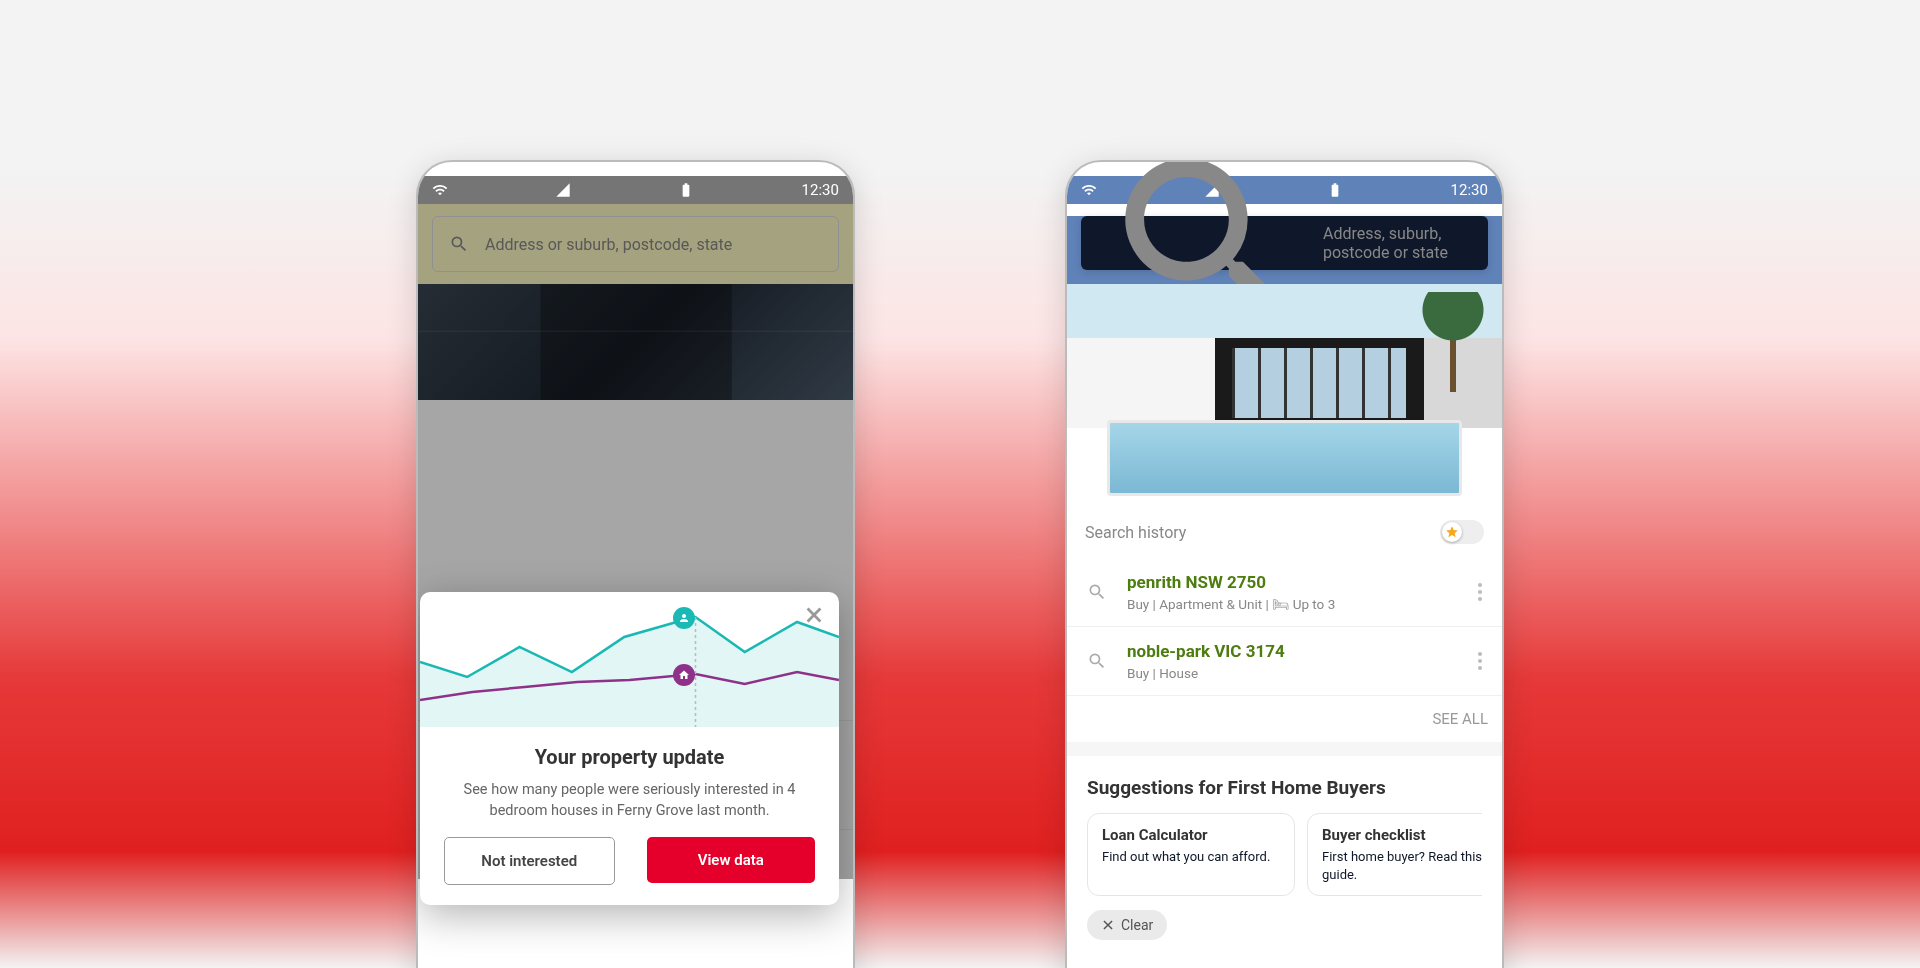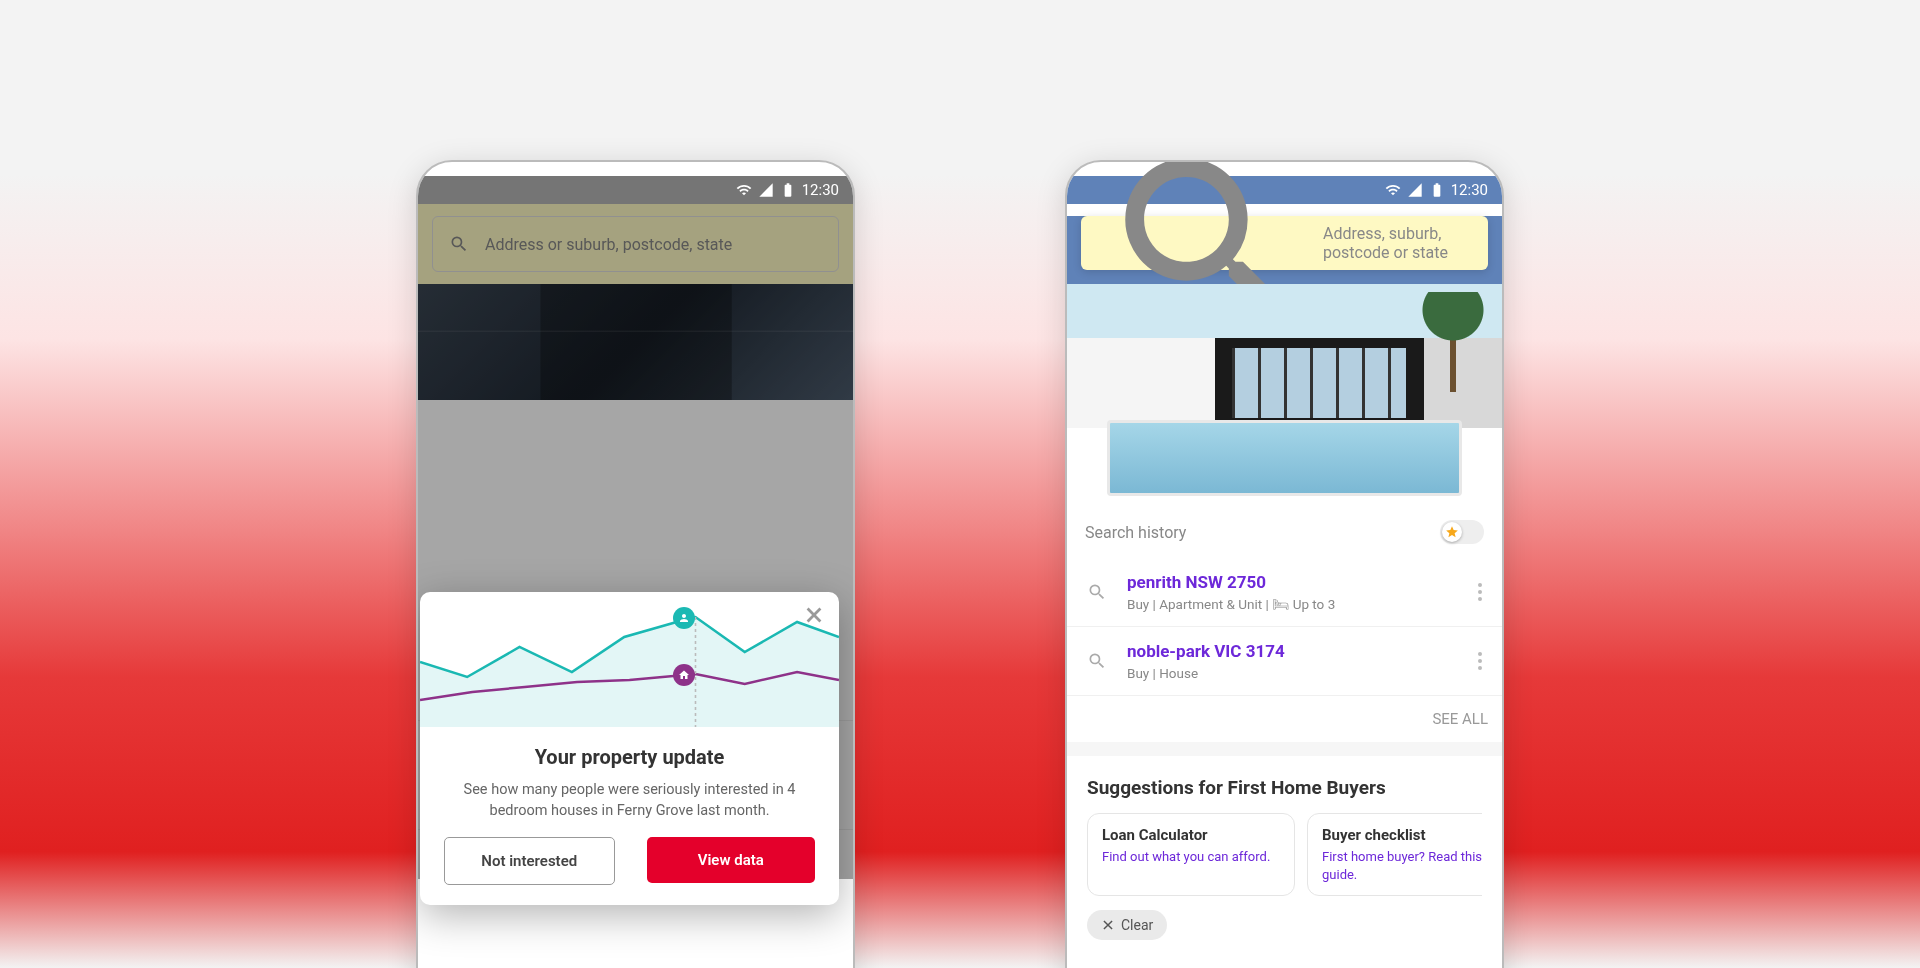--- a/index.html
+++ b/index.html
@@ -1,18 +1,18 @@
 <!DOCTYPE html>
 <html><head>
 <meta charset="utf-8">
 <style>
 body{margin:0;font-family:-apple-system,BlinkMacSystemFont,'Segoe UI',Roboto,sans-serif;width:1920px;height:968px;background:linear-gradient(180deg,#f3f3f3 0%,#f3f3f3 18%,#fde4e4 35%,#f08484 55%,#e63939 70%,#e02020 88%,#f3f3f3 100%);overflow:hidden}
 .stage{display:flex;justify-content:center;gap:210px;padding-top:160px}
 .phone{width:435px;height:850px;background:#fff;border-radius:36px;border:2px solid #bbb;box-shadow:0 6px 30px rgba(0,0,0,.15);overflow:hidden;position:relative}
-.statusbar{height:28px;background:#757575;display:flex;justify-content:flex-end;align-items:center;padding:0 14px;gap:6px;color:#fff;font-size:15px;margin-top:14px}
+.statusbar{height:28px;background:#757575;display:flex;justify-content:space-between;align-items:center;padding:0 14px;gap:6px;color:#fff;font-size:15px;margin-top:14px}
 .statusbar.blue{background:#5f82b8}
 .statusbar svg{width:16px;height:16px;fill:#fff}
 .screen{position:relative}
 .bg-dim{position:relative}
 .scrim{position:absolute;inset:0;background:rgba(0,0,0,.35);z-index:2}
 
 
 .sbar-wrap{padding:12px 14px;background:#fef9c3}
 .sbar{border:1px solid #ddd;border-radius:6px;height:54px;display:flex;align-items:center;padding:0 16px;gap:16px;color:#888}
 .sbar svg{width:20px;height:20px;fill:#888}
@@ -46,47 +46,47 @@
 .m2{background:#8e3289;top:72px;left:253px}
 .mbody{padding:18px 24px 20px;text-align:center}
 .mtitle{font-size:20px;font-weight:700;color:#333;margin-bottom:10px}
 .mtext{font-size:14.5px;color:#666;line-height:1.45}
 .mbtns{display:flex;gap:32px;margin-top:16px}
 .btn{flex:1;height:46px;border-radius:5px;font-size:15px;font-weight:600;display:flex;align-items:center;justify-content:center}
 .btn-outline{border:1.5px solid #999;color:#444;background:#fff}
 .btn-primary{background:#e4002b;color:#fff}
 
 
-.rbar{margin:12px 14px;background:#fef9c3;border-radius:6px;height:54px;display:flex;align-items:center;padding:0 16px;gap:0;color:#888;box-shadow:0 2px 8px rgba(0,0,0,.15)}
+.rbar{margin:12px 14px;background:#0f172a;border-radius:6px;height:54px;display:flex;align-items:center;padding:0 16px;gap:0;color:#888;box-shadow:0 2px 8px rgba(0,0,0,.15)}
 .bluebar{background:#5f82b8;padding-bottom:2px}
 
 .hero2{height:222px;position:relative;overflow:hidden}
 .house{position:absolute;inset:0;background:linear-gradient(180deg,#cfe8f2 0%,#cfe8f2 28%,#fff 28%,#fff 100%)}
 .bldg{position:absolute;left:0;right:0;top:54px;height:90px;background:linear-gradient(90deg,#f5f5f5 0%,#f5f5f5 34%,#1a1a1a 34%,#1a1a1a 82%,#d8d8d8 82%)}
 .bldg::before{content:'';position:absolute;left:38%;top:10px;width:40%;height:70px;background:repeating-linear-gradient(90deg,#333 0 3px,#b4cfe0 3px 26px)}
 .palm{position:absolute;right:14px;top:8px;width:70px;height:100px;background:radial-gradient(circle at 50% 18%,#3a6b3e 0 30px,transparent 31px),linear-gradient(#6b5030 0 0) center/6px 100px no-repeat}
 .pool{position:absolute;left:40px;right:40px;bottom:10px;height:70px;background:linear-gradient(180deg,#a5d6e8 0%,#7bb8d4 100%);border-radius:4px;border:3px solid #e8e8e8}
 
 .sh-header{display:flex;align-items:center;justify-content:space-between;padding:14px 18px;color:#888;font-size:16px}
 .toggle{width:44px;height:24px;background:#eee;border-radius:12px;position:relative}
 .toggle::before{content:'';position:absolute;left:2px;top:2px;width:20px;height:20px;border-radius:50%;background:#fff;box-shadow:0 1px 3px rgba(0,0,0,.3)}
 .toggle-star{position:absolute;left:5px;top:4px;z-index:2}
 
 .hist-item{display:flex;align-items:center;padding:14px 20px;gap:20px;border-bottom:1px solid #f0f0f0}
 .hist-item svg{width:20px;height:20px;fill:#aaa}
 .hist-main{flex:1}
-.hist-title{font-weight:700;font-size:17px;color:#6d28d9}
+.hist-title{font-weight:700;font-size:17px;color:#4d7c0f}
 .hist-sub{font-size:13.5px;color:#888;margin-top:4px}
 
 .sugg{padding:20px 20px 0}
 .sugg-title{font-weight:700;font-size:19px;color:#333;margin-bottom:14px}
 .cards{display:flex;gap:12px;overflow:hidden}
 .card{min-width:178px;border:1px solid #e5e5e5;border-radius:12px;padding:12px 14px}
 .card-title{font-weight:700;font-size:15px;color:#333}
-.card-text{font-size:13px;color:#6d28d9;margin-top:4px;line-height:1.35}
+.card-text{font-size:13px;color:#0f172a;margin-top:4px;line-height:1.35}
 .clearbtn{margin:14px 20px;display:inline-flex;align-items:center;gap:6px;background:#eaeaea;border-radius:18px;padding:7px 14px;font-size:14px;color:#555}
 .clearbtn svg{width:14px;height:14px;stroke:#555;stroke-width:2.5;fill:none}
 </style>
 </head>
 <body>
 
 <div class="stage">
 
 <div class="phone">
   <div class="statusbar">

